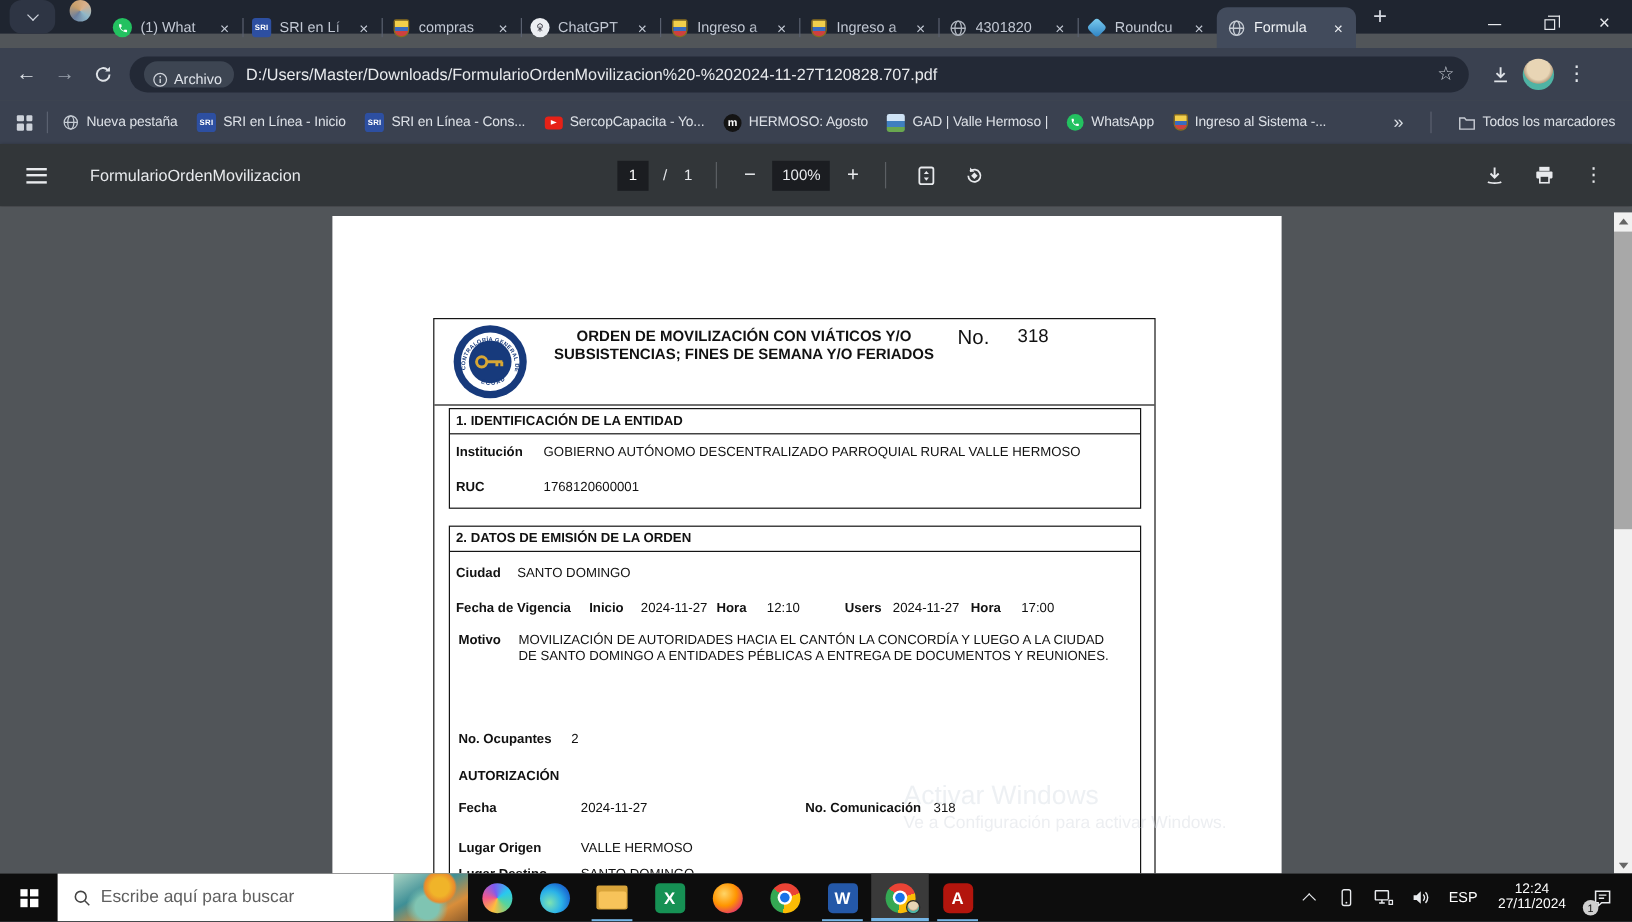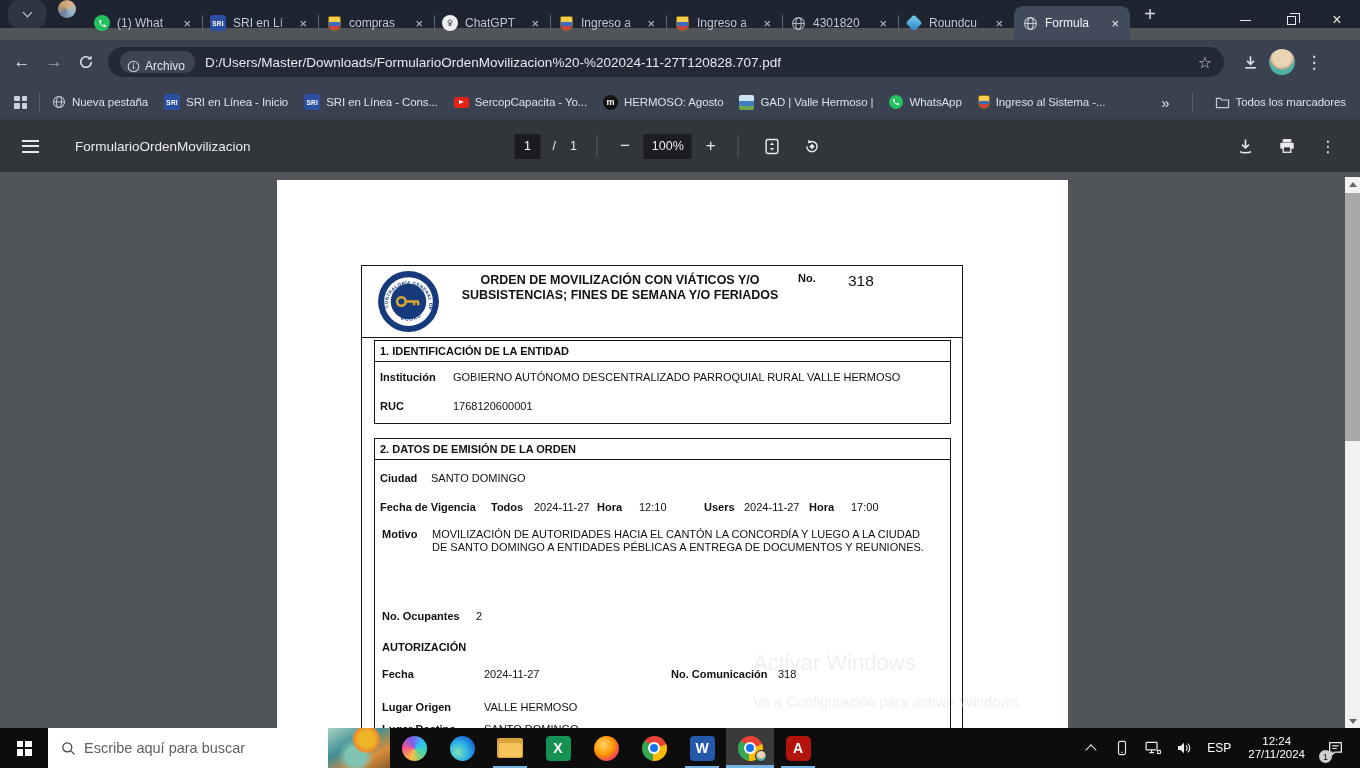--- a/index.html
+++ b/index.html
@@ -75,32 +75,32 @@
 .dots{font-size:16px;color:#e8eaed;padding:0 6px}
 .zglyph{font-size:17px;padding:0 4px}
 
 
 .viewer{position:absolute;top:172px;left:0;width:100%;height:556px;background:#515559;overflow:hidden}
 .page{position:absolute;left:277px;top:8px;width:791px;height:548px;background:#fff;overflow:hidden;color:#111}
 .docbox{position:absolute;left:84px;top:85px;width:602px;height:520px;border:1.5px solid #151515}
 .dochead{position:absolute;left:0;top:0;width:100%;height:72px;border-bottom:1.5px solid #151515}
 .doclogo{position:absolute;left:14px;top:3px;width:65px;height:65px}
 .doctitle{position:absolute;left:97px;top:7px;width:322px;text-align:center;font-weight:bold;font-size:12.5px;line-height:14.5px}
-.docno-l{position:absolute;left:436px;top:6px;font-weight:bold;font-size:11px}
+.docno-l{position:absolute;left:436px;top:6px;font-weight:normal;font-size:17px}
 .docno-v{position:absolute;left:486px;top:6px;font-size:15.5px}
 .sec{position:absolute;left:12px;width:577px;border:1.5px solid #151515;font-size:11px}
 .sec1{top:74px;height:84px}
 .sec2{top:172px;height:330px}
 .sectitle{height:21px;border-bottom:1.5px solid #151515;font-weight:bold;display:flex;align-items:center;padding-left:5px;font-size:11px}
 .fld{position:absolute;white-space:nowrap}
 .b{font-weight:bold}
 .motivo-txt{position:absolute;left:57px;top:89px;width:502px;white-space:normal;line-height:12.5px}
 .watermark{position:absolute;left:753px;top:478px;z-index:5;color:rgba(222,228,234,.55);pointer-events:none}
 .watermark .l1{font-size:22px}
-.watermark .l2{font-size:14.5px;margin-top:18px;color:rgba(212,218,225,.45)}
+.watermark .l2{font-size:14.5px;margin-top:2px;color:rgba(212,218,225,.45)}
 
 .sbar{position:absolute;right:0;top:5px;width:15px;height:551px;background:#f1f1f1}
 .sarrow{position:absolute;left:0;width:15px;height:14px;display:flex;align-items:center;justify-content:center}
 .tri-up{border-left:4px solid transparent;border-right:4px solid transparent;border-bottom:5px solid #666}
 .tri-dn{border-left:4px solid transparent;border-right:4px solid transparent;border-top:5px solid #666}
 .sthumb{position:absolute;left:0;top:16px;width:15px;height:248px;background:#a8a8a8}
 
 
 .taskbar{position:absolute;top:728px;left:0;width:100%;height:40px;background:#0d0d0d;display:flex;align-items:stretch;color:#fff}
 .startbtn{width:48px;display:flex;align-items:center;justify-content:center}
@@ -409,21 +409,21 @@
           <span class="fld b" style="left:5px;top:59px">RUC</span>
           <span class="fld" style="left:78px;top:59px">1768120600001</span>
         </div>
 
         <div class="sec sec2">
           <div class="sectitle">2. DATOS DE EMISIÓN DE LA ORDEN</div>
           <span class="fld b" style="left:5px;top:33px">Ciudad</span>
           <span class="fld" style="left:56px;top:33px">SANTO DOMINGO</span>
 
           <span class="fld b" style="left:5px;top:62px">Fecha de Vigencia</span>
-          <span class="fld b" style="left:116px;top:62px">Todos</span>
+          <span class="fld b" style="left:116px;top:62px">Inicio</span>
           <span class="fld" style="left:159px;top:62px">2024-11-27</span>
           <span class="fld b" style="left:222px;top:62px">Hora</span>
           <span class="fld" style="left:264px;top:62px">12:10</span>
           <span class="fld b" style="left:329px;top:62px">Users</span>
           <span class="fld" style="left:369px;top:62px">2024-11-27</span>
           <span class="fld b" style="left:434px;top:62px">Hora</span>
           <span class="fld" style="left:476px;top:62px">17:00</span>
 
           <span class="fld b" style="left:7px;top:89px">Motivo</span>
           <div class="motivo-txt">MOVILIZACIÓN DE AUTORIDADES HACIA EL CANTÓN LA CONCORDÍA Y LUEGO A LA CIUDAD DE SANTO DOMINGO A ENTIDADES PÉBLICAS A ENTREGA DE DOCUMENTOS Y REUNIONES.</div>

